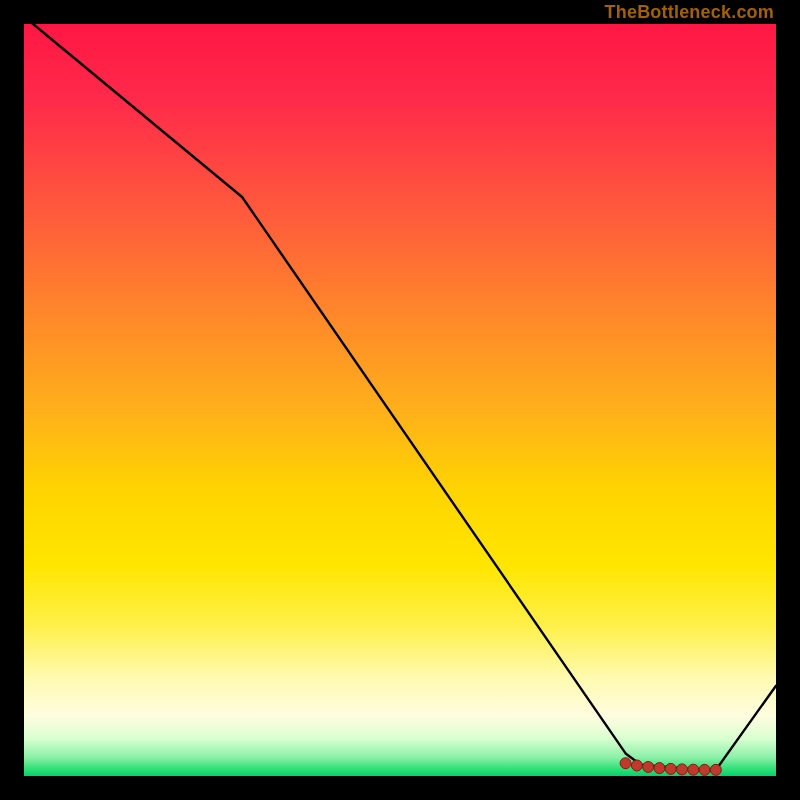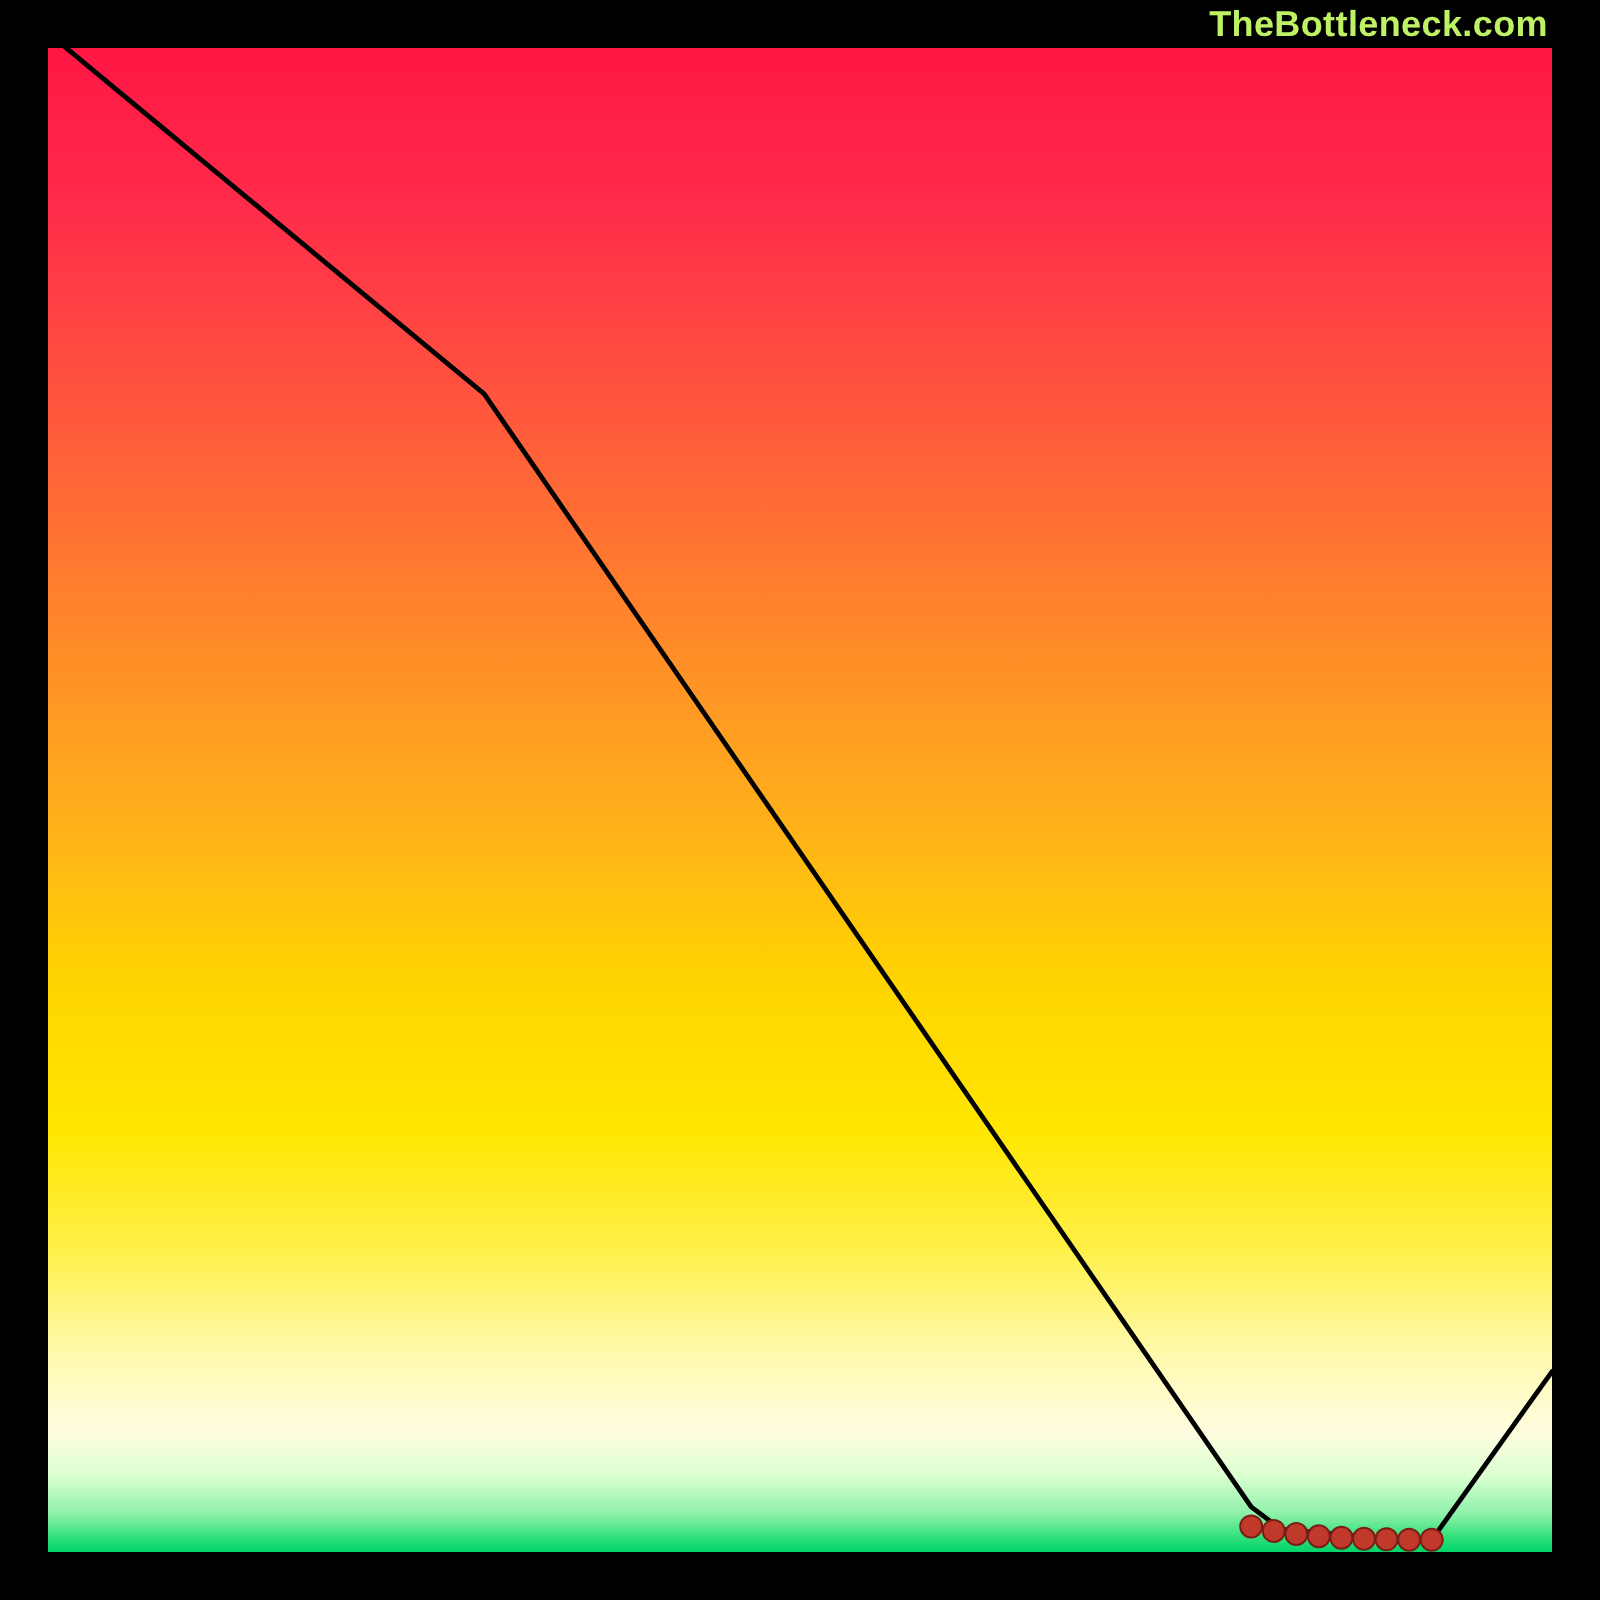--- a/index.html
+++ b/index.html
@@ -41,21 +41,21 @@
       #33e07a 99%,
       #00d469 100%
     );
   }
   .watermark {
     position: absolute;
     top: 2px;
     right: 26px;
     font-size: 18px;
     font-weight: bold;
-    color: #bef264;
+    color: #a16207;
     letter-spacing: 0.2px;
   }
   svg.overlay {
     position: absolute;
     top: 24px;
     left: 24px;
     width: 752px;
     height: 752px;
     overflow: visible;
   }

